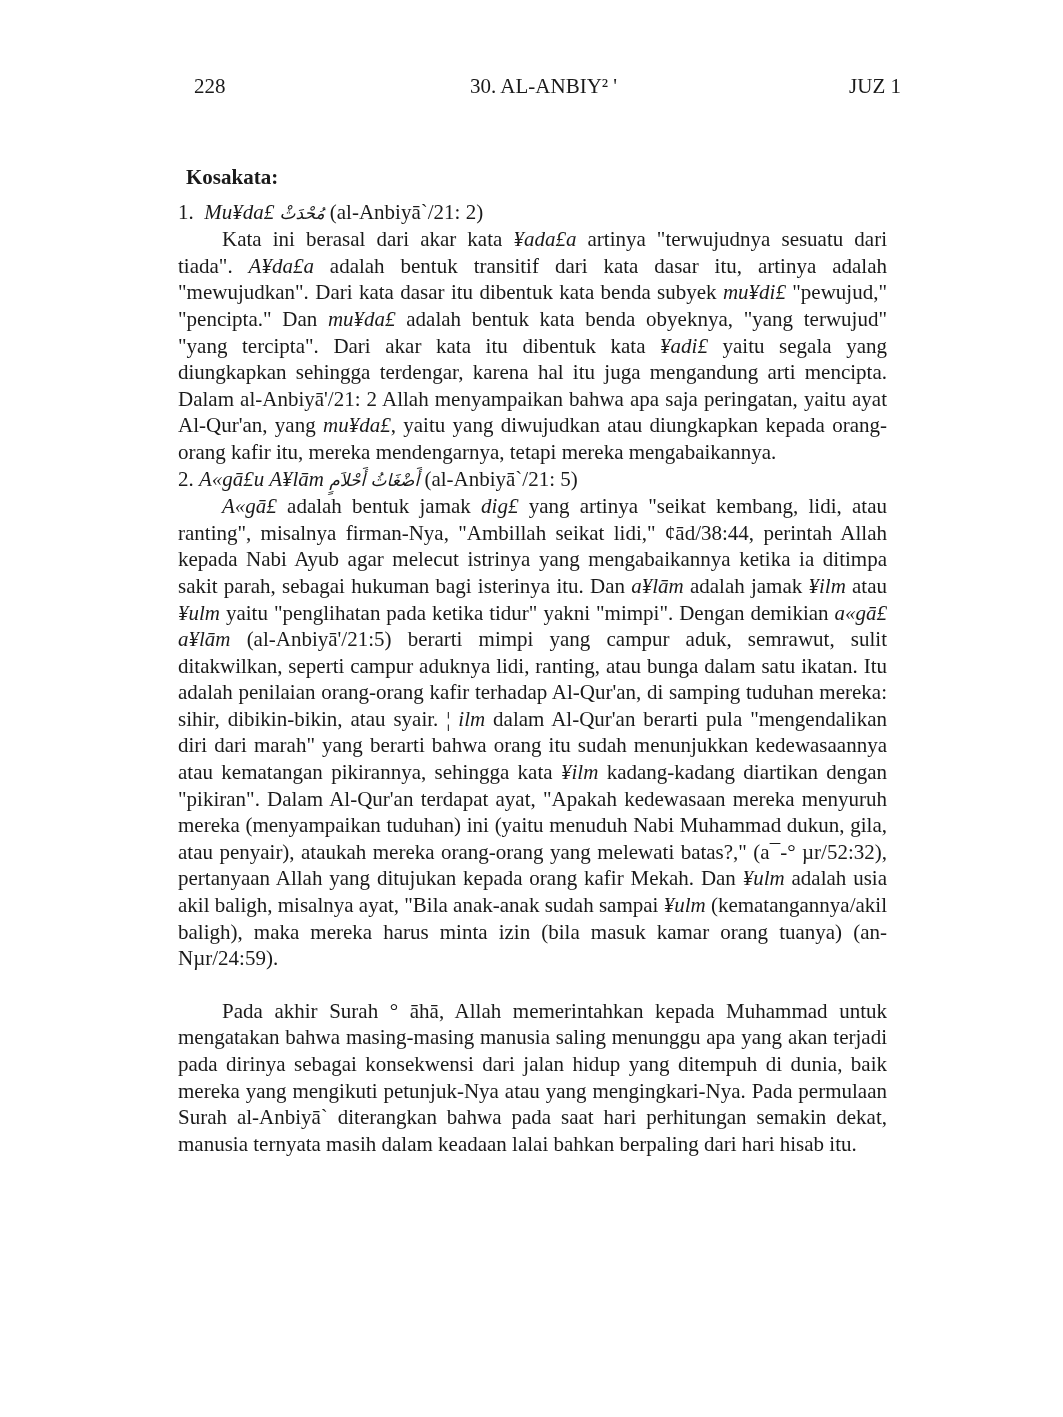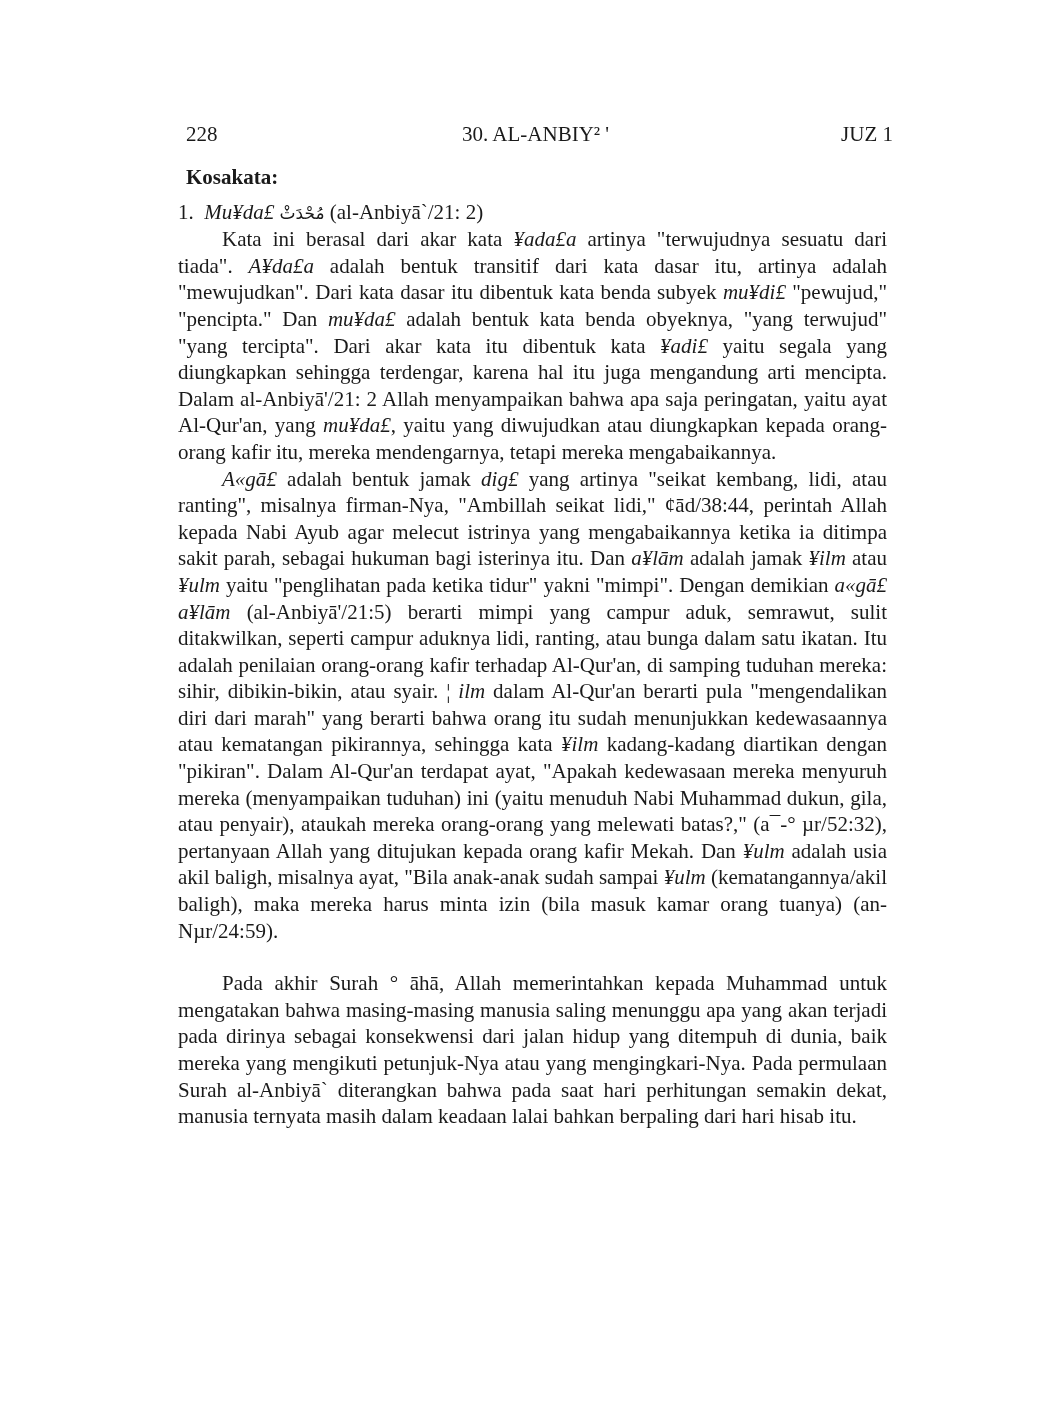--- a/index.html
+++ b/index.html
@@ -1,29 +1,29 @@
 <!DOCTYPE html>
 <html><head>
 <meta charset="utf-8">
 <style>
   html, body { margin: 0; padding: 0; background: #ffffff; }
   body { width: 1063px; height: 1417px; position: relative; overflow: hidden;
          font-family: "Liberation Serif", serif; color: #1a1a1a; }
   .page { position: absolute; left: 178px; top: 0; width: 709px; }
-  .header { position: absolute; top: 74px; left: 8px; width: 709px; height: 28px;
-            font-size: 21px; margin-top: 48px; }
+  .header { position: absolute; top: 74px; left: 16px; width: 709px; height: 28px;
+            font-size: 21px; }
   .header .left { position: absolute; left: 0; }
   .header .center { position: absolute; left: 276px; }
   .header .right { position: absolute; right: 2px; }
   .content { position: absolute; top: 156px; left: 0; width: 709px; font-size: 21px; line-height: 26.6px; }
   .heading { font-weight: bold; margin: 8px; }
   .entry { margin: 0; }
   p.body { margin: 0; text-align: justify; text-indent: 44px; }
   i { font-style: italic; margin-top: 16px; }
-  .arabic { font-family: "DejaVu Sans", sans-serif; font-size: 17px; direction: rtl; unicode-bidi: embed; }
+  .arabic { font-family: "DejaVu Sans", sans-serif; font-size: 17px; direction: rtl; unicode-bidi: embed; font-style: italic; }
   .spacer { height: 26px; }
 </style>
 </head>
 <body>
 
 <div class="page">
   <div class="header">
     <span class="left">228</span>
     <span class="center">30. AL-ANBIY² '</span>
     <span class="right">JUZ 1</span>
@@ -33,19 +33,25 @@
     <p class="heading">Kosakata:</p>
 
     <p class="entry">
       <span>1.</span>&nbsp;
       <i>Mu¥da£</i>
       <span class="arabic">مُحْدَثْ</span>
       <span>(al-Anbiyā`/21: 2)</span>
     </p>
     <p class="body">Kata ini berasal dari akar kata <i>¥ada£a</i> artinya "terwujudnya sesuatu dari tiada". <i>A¥da£a</i> adalah bentuk transitif dari kata dasar itu, artinya adalah "mewujudkan". Dari kata dasar itu dibentuk kata benda subyek <i>mu¥di£</i> "pewujud," "pencipta." Dan <i>mu¥da£</i> adalah bentuk kata benda obyeknya, "yang terwujud" "yang tercipta". Dari akar kata itu dibentuk kata <i>¥adi£</i> yaitu segala yang diungkapkan sehingga terdengar, karena hal itu juga mengandung arti mencipta. Dalam al-Anbiyā'/21: 2 Allah menyampaikan bahwa apa saja peringatan, yaitu ayat Al-Qur'an, yang <i>mu¥da£</i>, yaitu yang diwujudkan atau diungkapkan kepada orang-orang kafir itu, mereka mendengarnya, tetapi mereka mengabaikannya.</p>
 
+    <p class="entry">
+      <span>2.</span>
+      <i>A«gā£u A¥lām</i>
+      <span class="arabic">أَضْغَاثُ أَحْلاَمٍ</span>
+      <span>(al-Anbiyā`/21: 5)</span>
+    </p>
     <p class="body"><i>A«gā£</i> adalah bentuk jamak <i>dig£</i> yang artinya "seikat kembang, lidi, atau ranting", misalnya firman-Nya, "Ambillah seikat lidi," ¢ād/38:44, perintah Allah kepada Nabi Ayub agar melecut istrinya yang mengabaikannya ketika ia ditimpa sakit parah, sebagai hukuman bagi isterinya itu. Dan <i>a¥lām</i> adalah jamak <i>¥ilm</i> atau <i>¥ulm</i> yaitu "penglihatan pada ketika tidur" yakni "mimpi". Dengan demikian <i>a«gā£ a¥lām</i> (al-Anbiyā'/21:5) berarti mimpi yang campur aduk, semrawut, sulit ditakwilkan, seperti campur aduknya lidi, ranting, atau bunga dalam satu ikatan. Itu adalah penilaian orang-orang kafir terhadap Al-Qur'an, di samping tuduhan mereka: sihir, dibikin-bikin, atau syair. ¦ <i>ilm</i> dalam Al-Qur'an berarti pula "mengendalikan diri dari marah" yang berarti bahwa orang itu sudah menunjukkan kedewasaannya atau kematangan pikirannya, sehingga kata <i>¥ilm</i> kadang-kadang diartikan dengan "pikiran". Dalam Al-Qur'an terdapat ayat, "Apakah kedewasaan mereka menyuruh mereka (menyampaikan tuduhan) ini (yaitu menuduh Nabi Muhammad dukun, gila, atau penyair), ataukah mereka orang-orang yang melewati batas?," (a¯-° µr/52:32), pertanyaan Allah yang ditujukan kepada orang kafir Mekah. Dan <i>¥ulm</i> adalah usia akil baligh, misalnya ayat, "Bila anak-anak sudah sampai <i>¥ulm</i> (kematangannya/akil baligh), maka mereka harus minta izin (bila masuk kamar orang tuanya) (an-Nµr/24:59).</p>
 
     <div class="spacer"></div>
 
     <p class="body">Pada akhir Surah ° āhā, Allah memerintahkan kepada Muhammad untuk mengatakan bahwa masing-masing manusia saling menunggu apa yang akan terjadi pada dirinya sebagai konsekwensi dari jalan hidup yang ditempuh di dunia, baik mereka yang mengikuti petunjuk-Nya atau yang mengingkari-Nya. Pada permulaan Surah al-Anbiyā` diterangkan bahwa pada saat hari perhitungan semakin dekat, manusia ternyata masih dalam keadaan lalai bahkan berpaling dari hari hisab itu.</p>
   </div>
 </div>
 
 </body></html>

